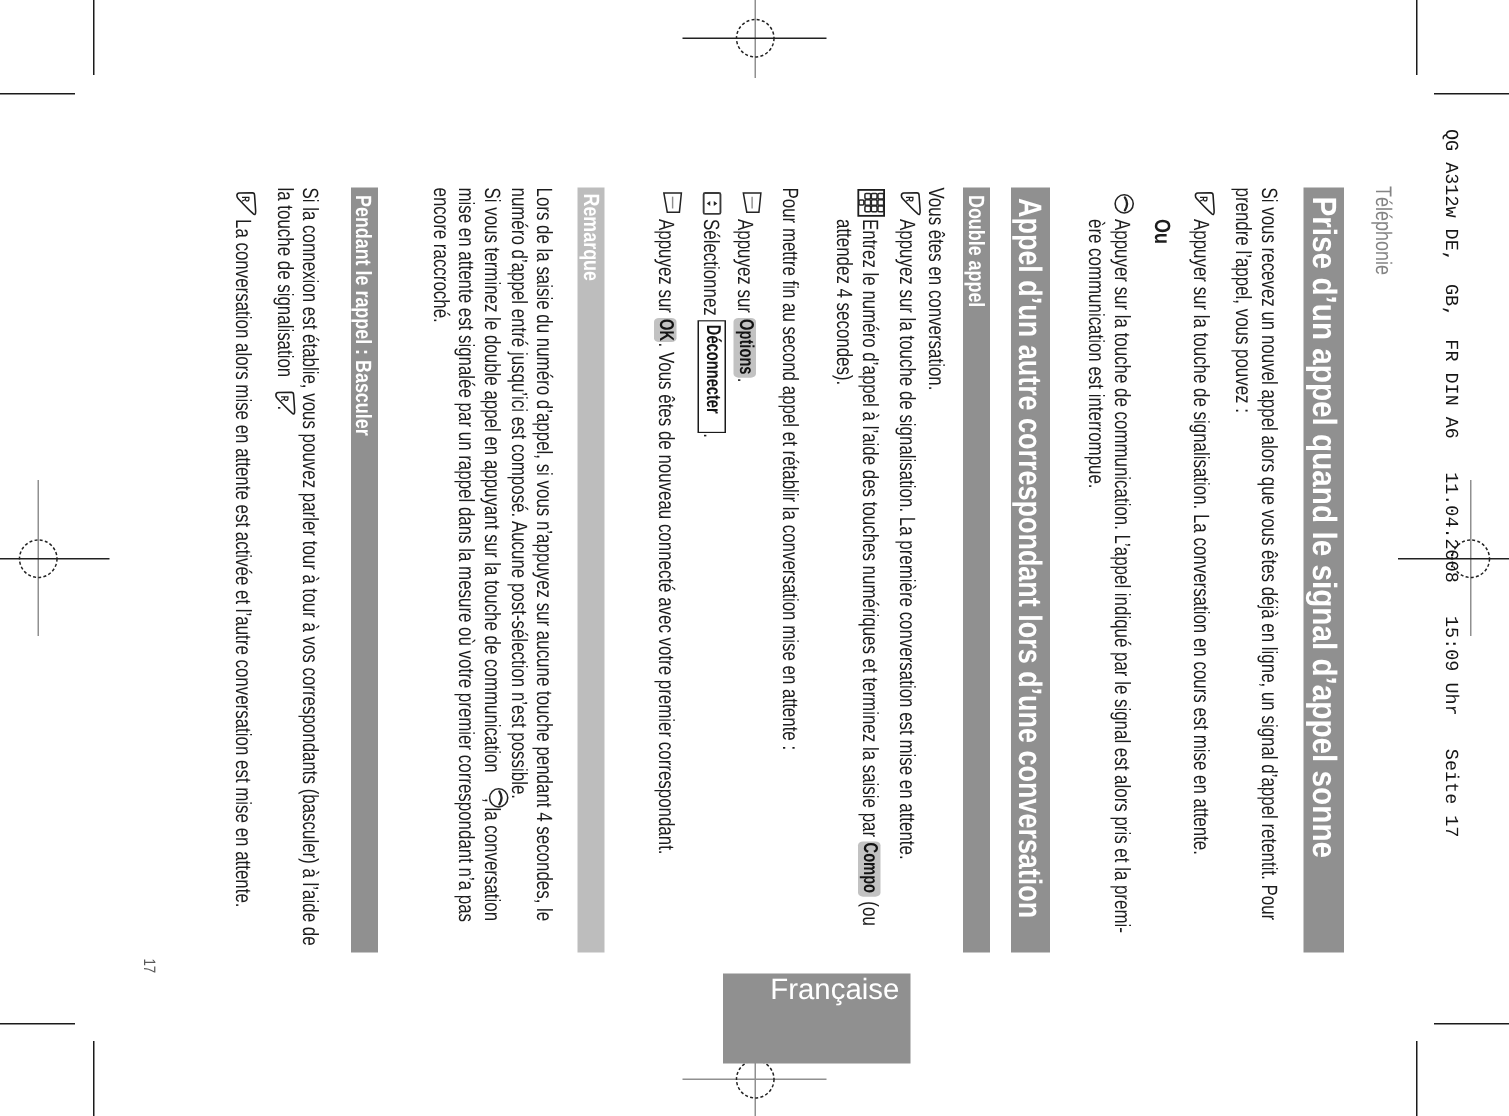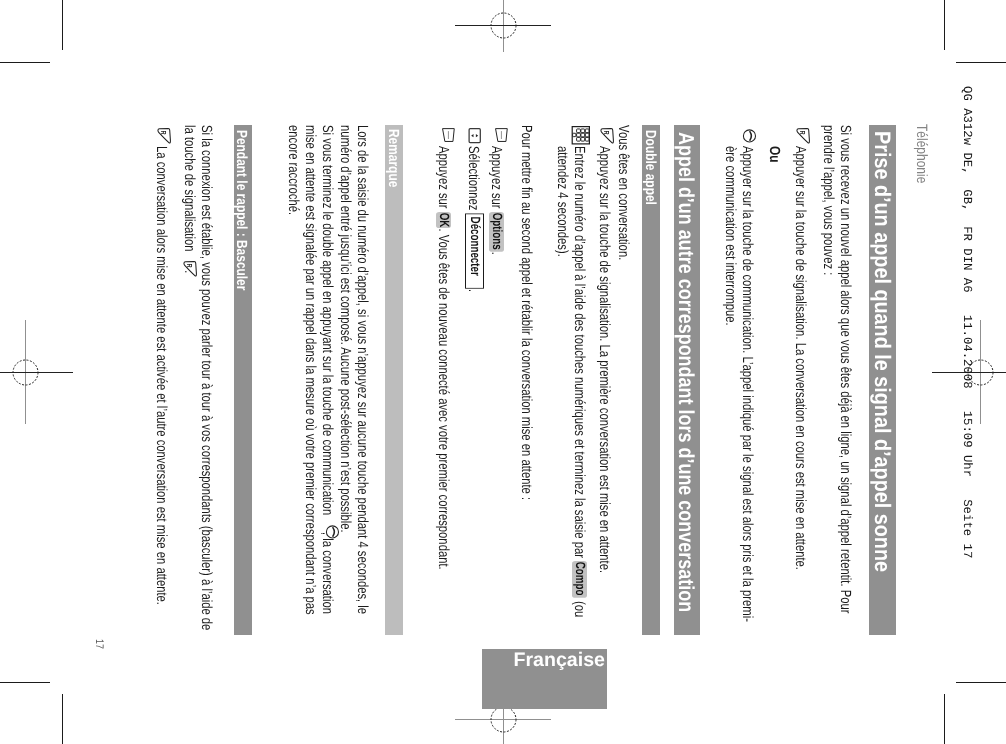--- a/index.html
+++ b/index.html
@@ -73,21 +73,21 @@
   </svg>
   <svg class="regmark" style="left:443px;top:692px;width:120px;height:52px;" viewBox="0 0 120 52">
     <line x1="60.5" y1="0" x2="60.5" y2="52" stroke="#909090" stroke-width="1"></line>
     <line x1="12" y1="27.5" x2="108" y2="27.5" stroke="#909090" stroke-width="1"></line>
     <circle cx="60.5" cy="27.5" r="12.5" fill="none" stroke="#222" stroke-width="1" stroke-dasharray="2 1.5"></circle>
   </svg>
 
   <div class="proof" style="left:974px;top:86px;">QG A312w DE,  GB,  FR DIN A6   11.04.2008   15:09 Uhr   Seite 17</div>
 
   <div style="position:absolute;left:482px;top:649px;width:125px;height:60px;background:#909090;"></div>
-  <div style="position:absolute;left:513.5px;top:650.5px;font-size:19.6px;font-weight:bold;color:#fff;line-height:19.6px;opacity:0.999;">
+  <div style="position:absolute;left:513.5px;top:650.5px;font-size:19.6px;font-weight:normal;color:#fff;line-height:19.6px;opacity:0.999;">
     <span>Française</span>
   </div>
 
   <div id="page">
 
     <div class="ln" style="left:-2.25px;top:1.30px;font-size:15px;line-height:15px;color:#848484;transform:scaleX(0.80);">Téléphonie</div>
 
     <div class="bar" style="top:33.9px;height:26.9px;"></div>
     <div class="barL big" style="left:5.2px;top:37.10px;">Prise d’un appel quand le signal d’appel sonne</div>
 

